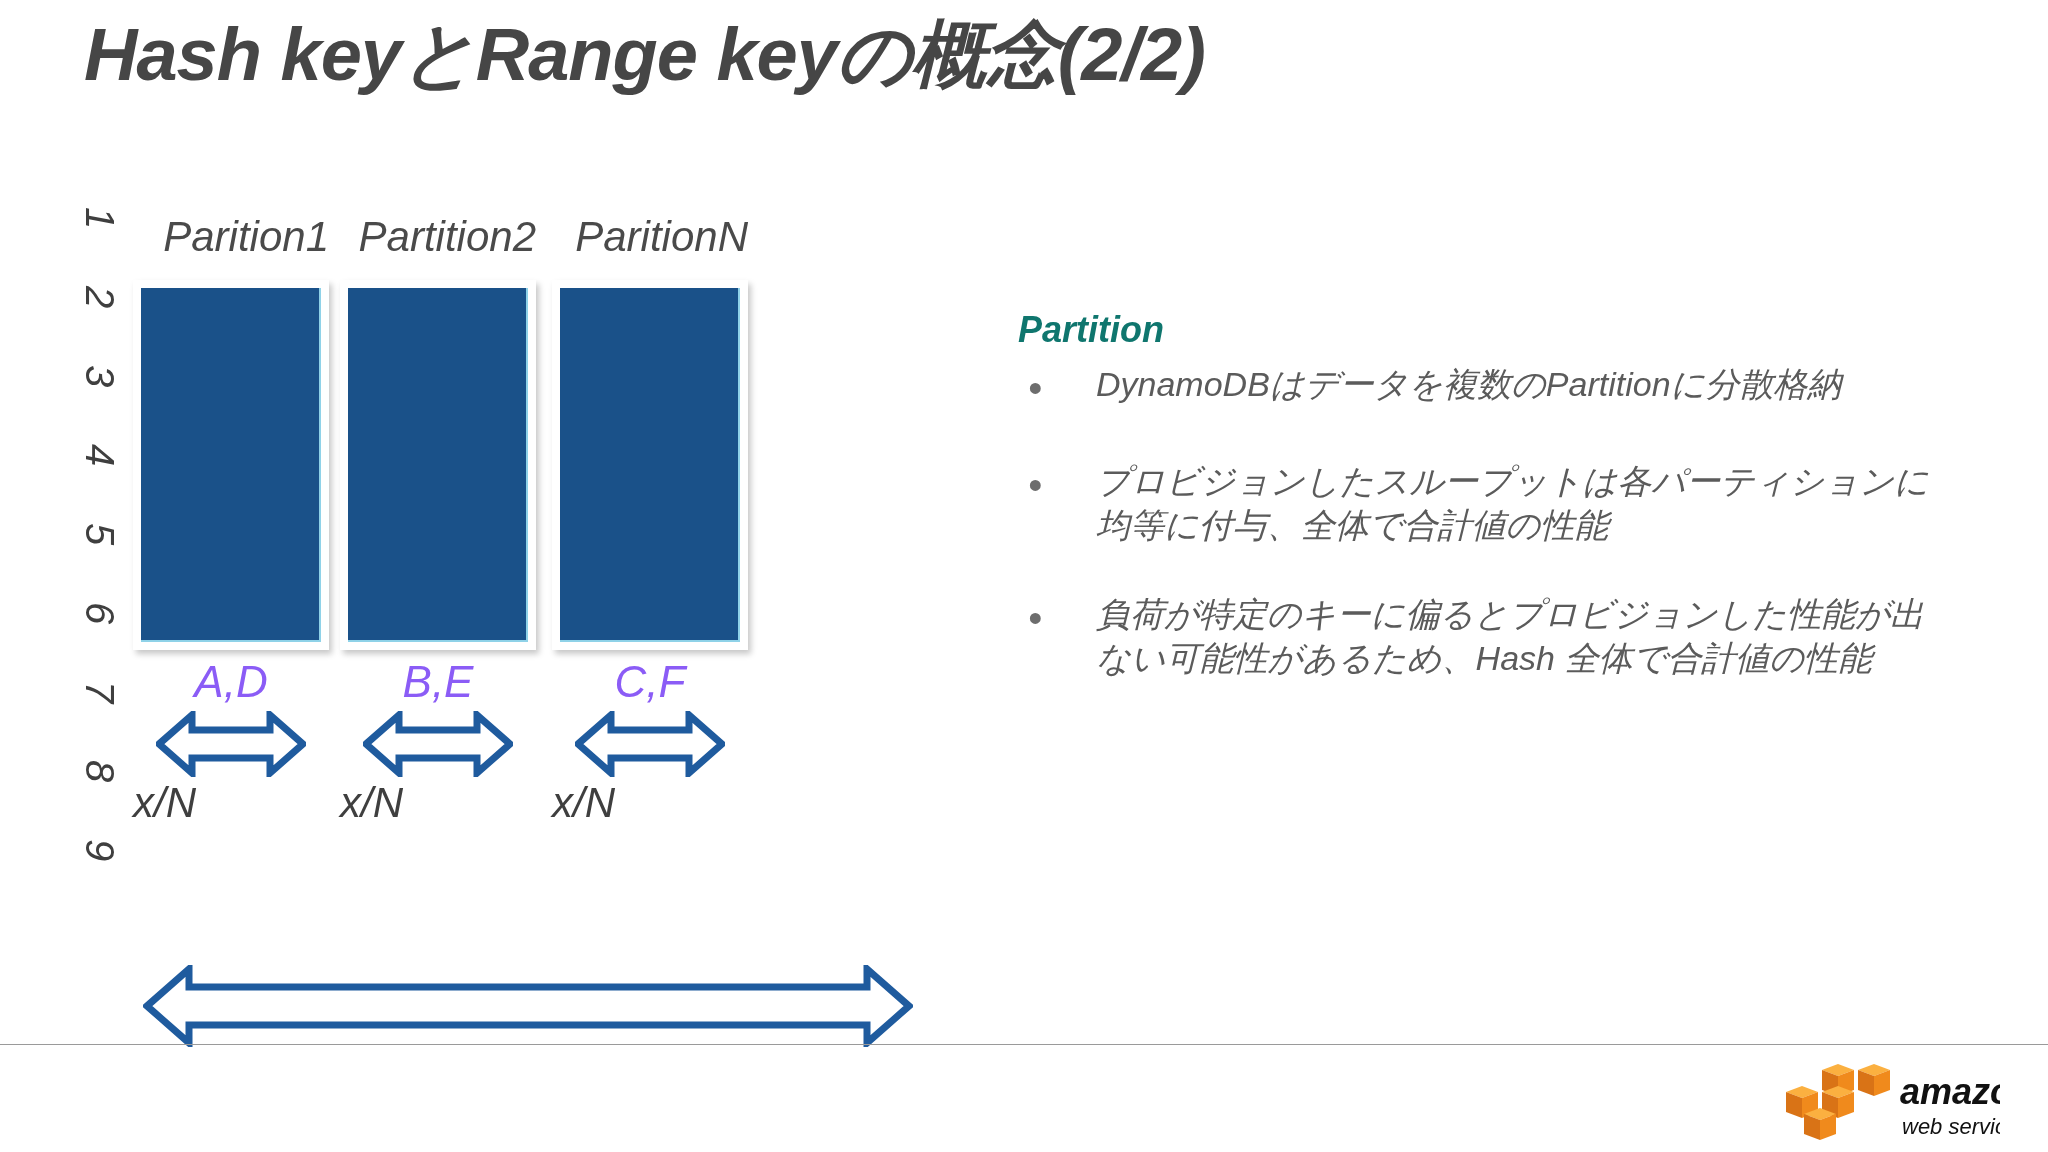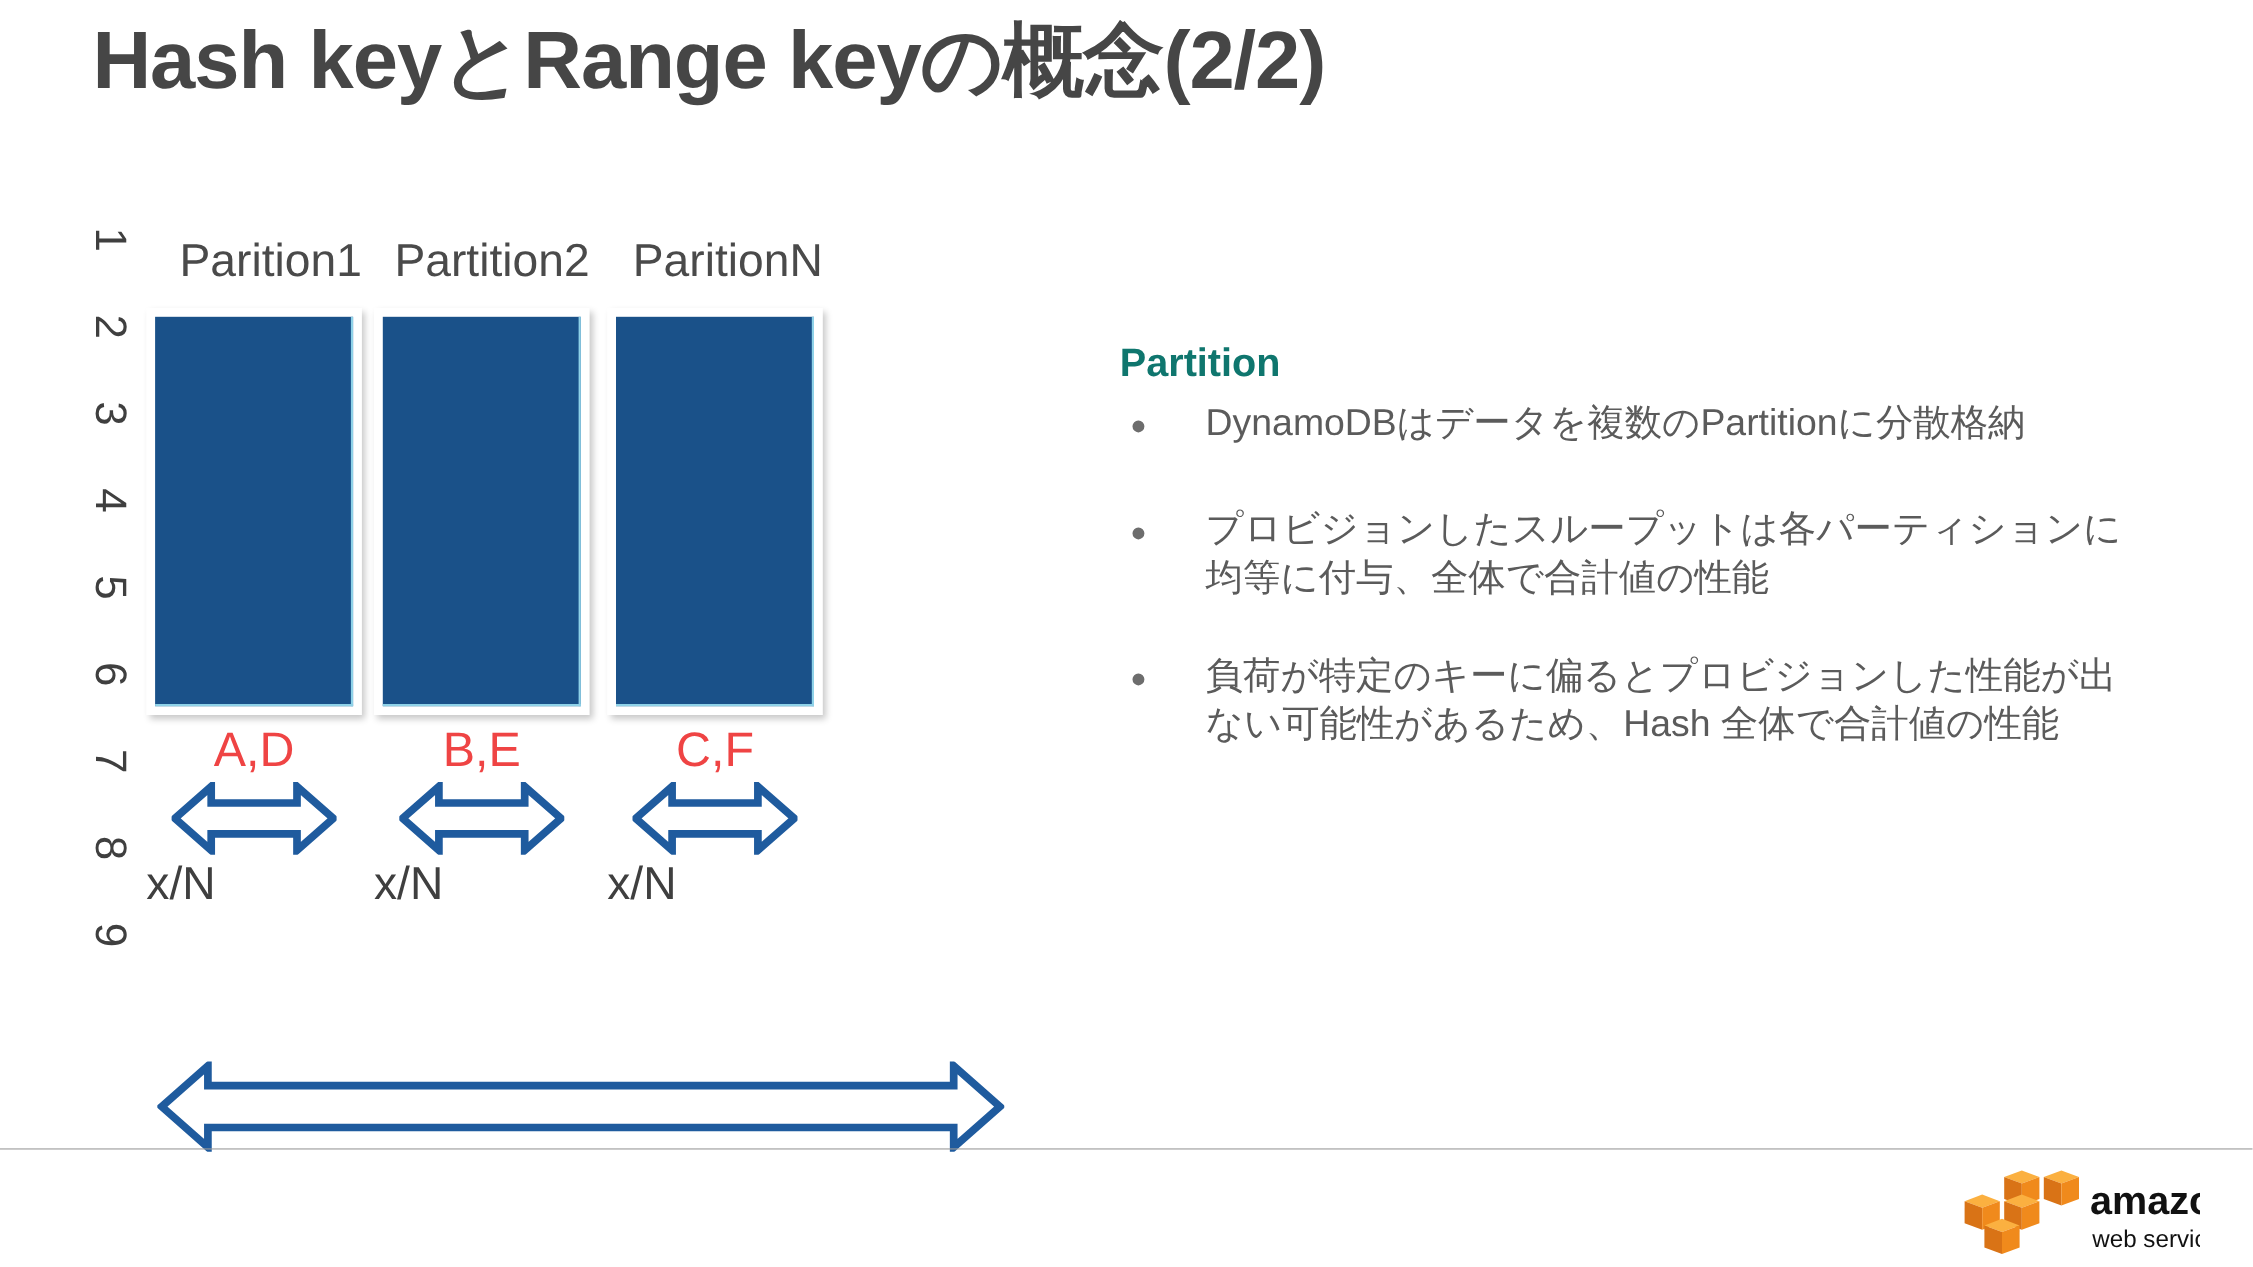--- a/index.html
+++ b/index.html
@@ -9,20 +9,21 @@
   }
   body {
     font-family: "Liberation Sans", "DejaVu Sans", sans-serif;
   }
   #slide {
     position: relative;
     width: 2048px;
     height: 1152px;
     background: #ffffff;
     overflow: hidden;
+    font-style: italic;
   }
 
   
   #title {
     position: absolute;
     left: 84px;
     top: 14px;
     width: 1700px;
     font-size: 74px;
     font-weight: bold;
@@ -90,21 +91,21 @@
     background: #1a5189;
     box-sizing: border-box;
     border-bottom: 2px solid #8fd2e8;
     border-right: 2px solid #8fd2e8;
   }
 
   
   .key-label {
     margin-top: 10px;
     font-size: 44px;
-    color: #ef4444;
+    color: #8b5cf6;
     text-align: center;
     line-height: 1;
     white-space: nowrap;
   }
 
   
   .small-arrow-wrap {
     margin-top: 4px;
     width: 196px;
     height: 72px;

